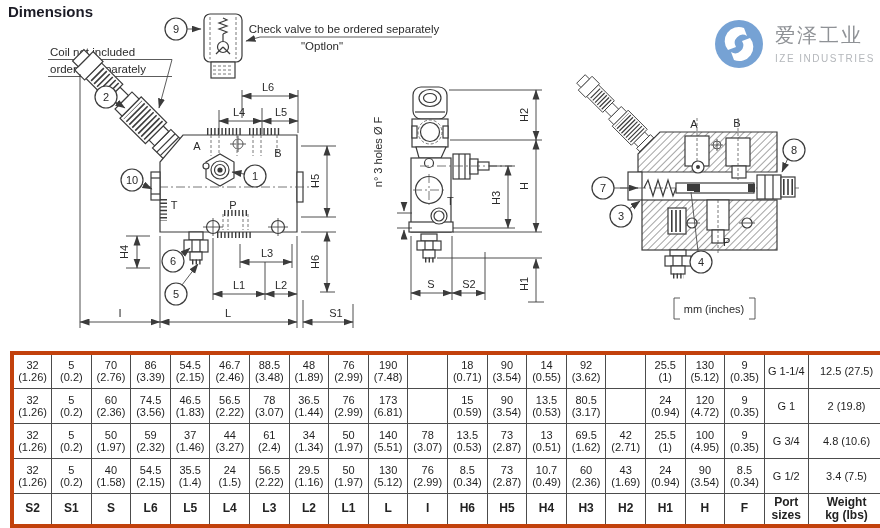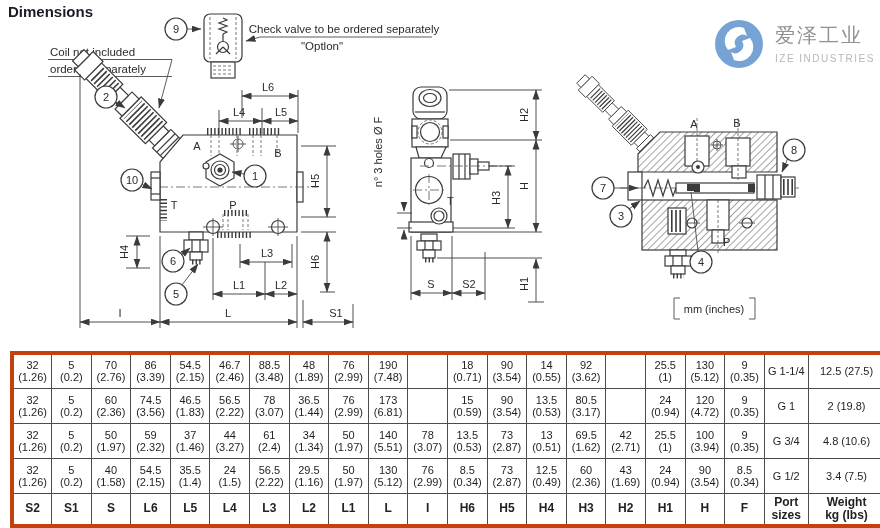--- a/index.html
+++ b/index.html
@@ -612,21 +612,21 @@
             <td>
               <div>42</div>
               <div>(2.71)</div>
             </td>
             <td>
               <div>25.5</div>
               <div>(1)</div>
             </td>
             <td>
               <div>100</div>
-              <div>(3.94)</div>
+              <div>(4.95)</div>
             </td>
             <td>
               <div>9</div>
               <div>(0.35)</div>
             </td>
             <td>
               <div>G 3/4</div>
             </td>
             <td>
               <div>4.8 (10.6)</div>
@@ -679,21 +679,21 @@
             </td>
             <td>
               <div>8.5</div>
               <div>(0.34)</div>
             </td>
             <td>
               <div>73</div>
               <div>(2.87)</div>
             </td>
             <td>
-              <div>12.5</div>
+              <div>10.7</div>
               <div>(0.49)</div>
             </td>
             <td>
               <div>60</div>
               <div>(2.36)</div>
             </td>
             <td>
               <div>43</div>
               <div>(1.69)</div>
             </td>

